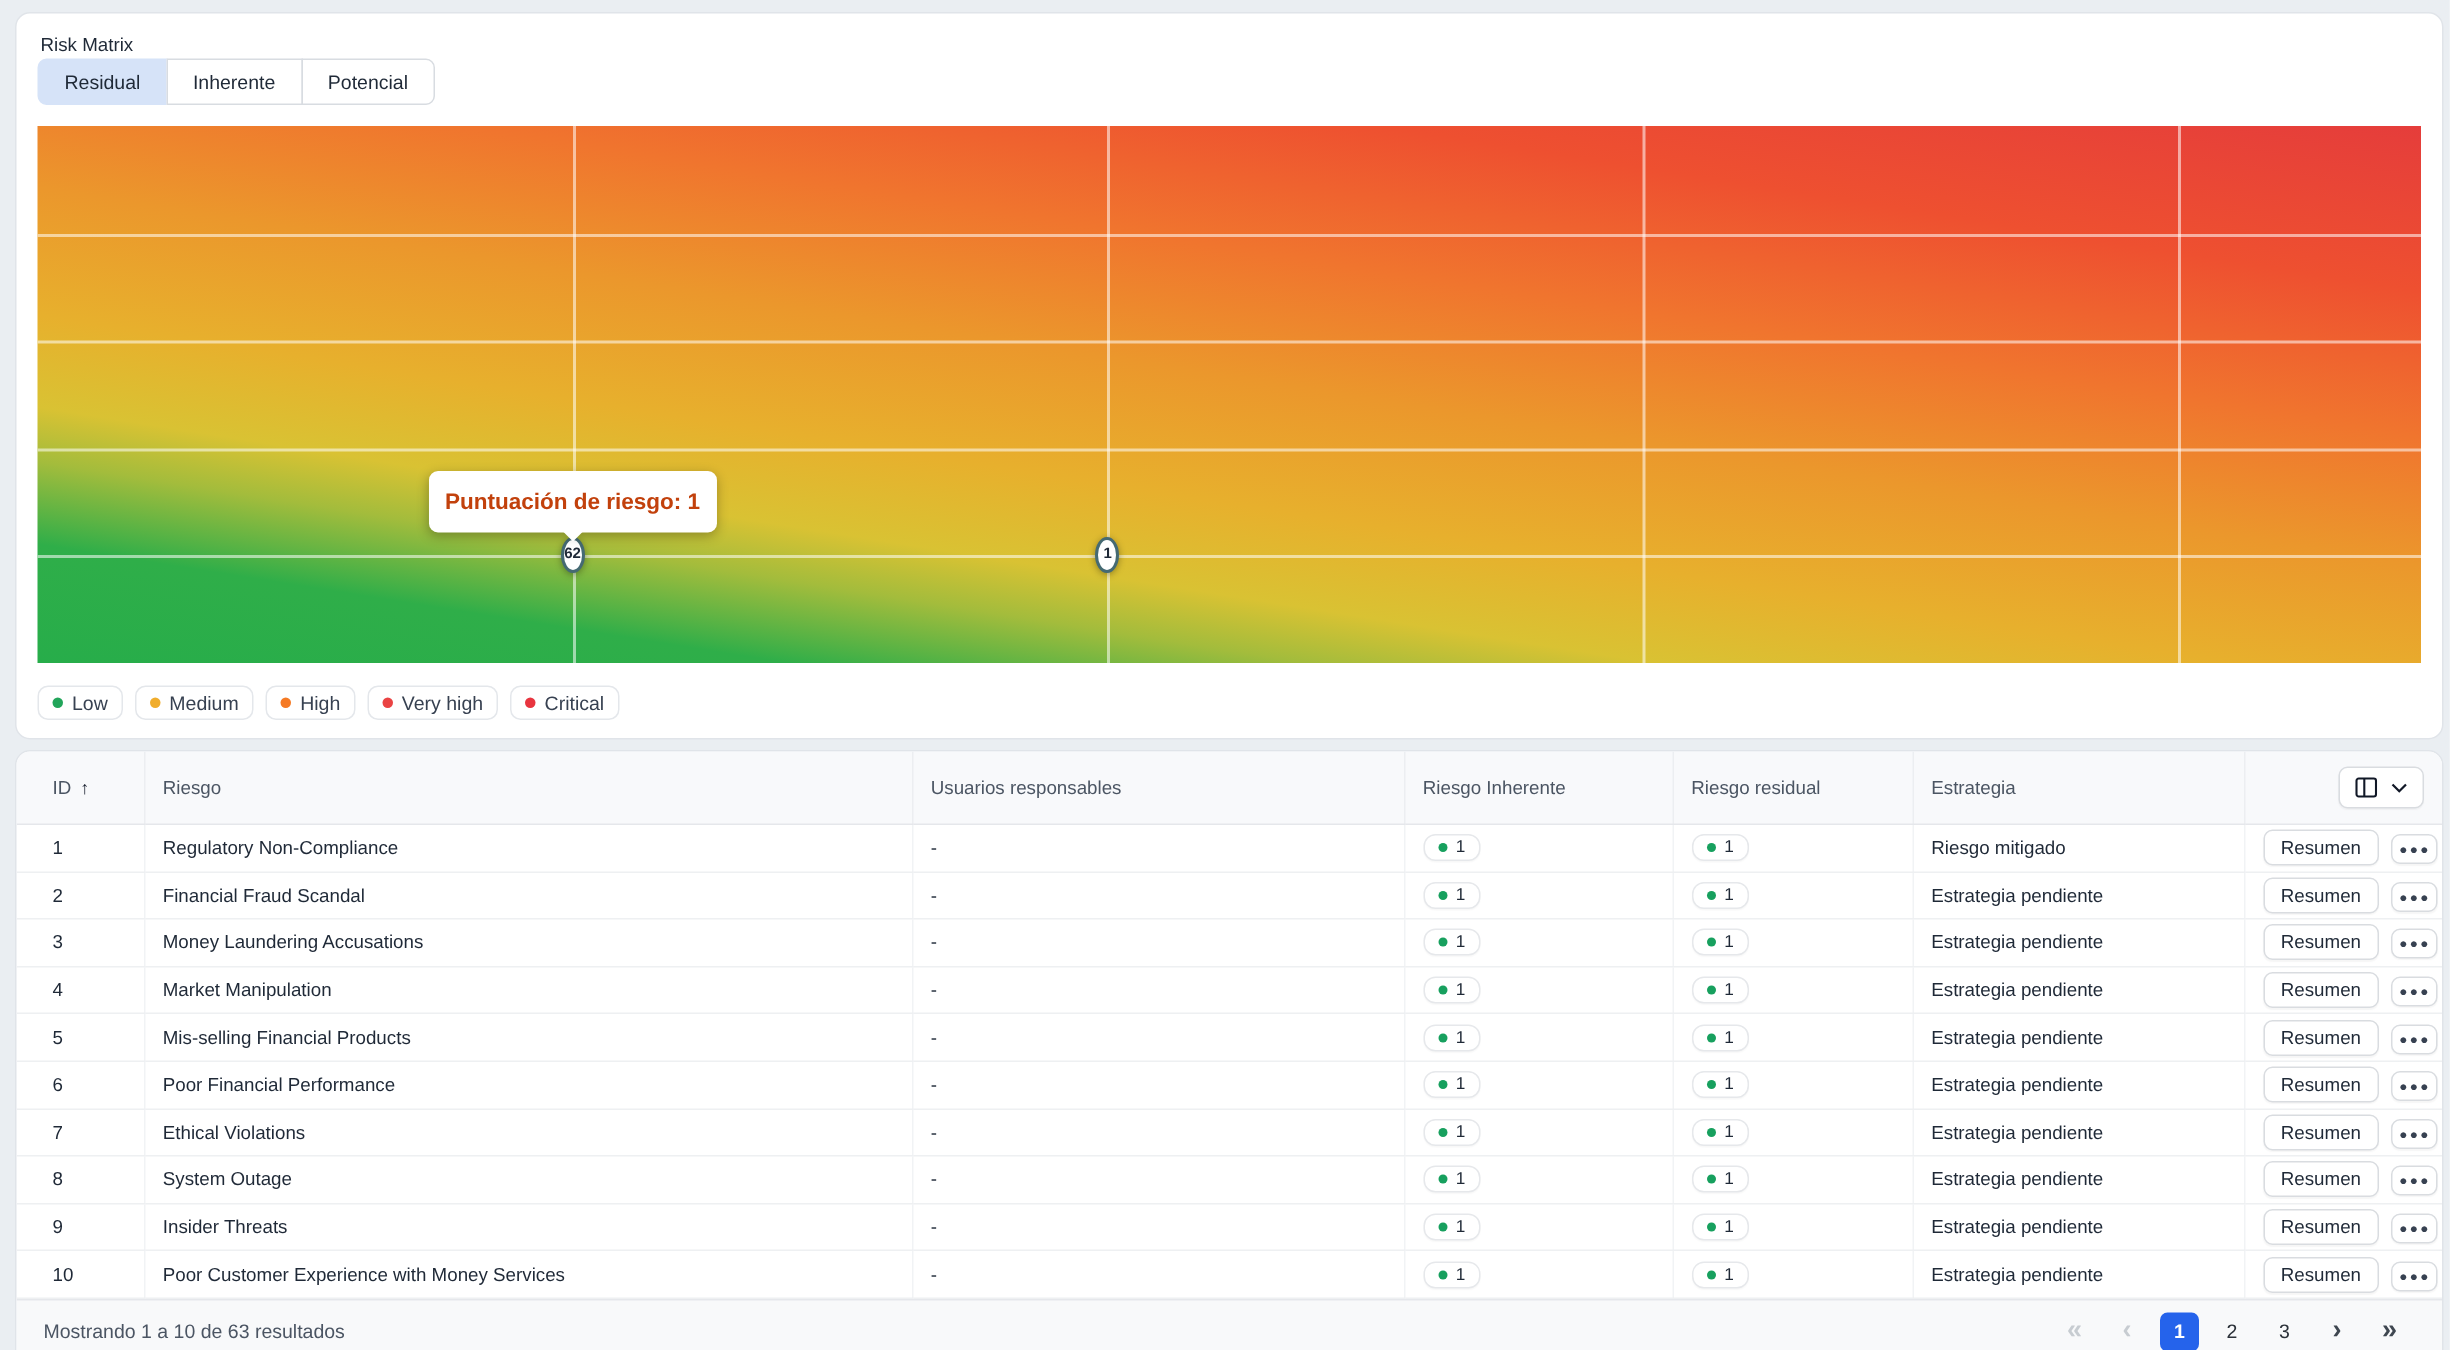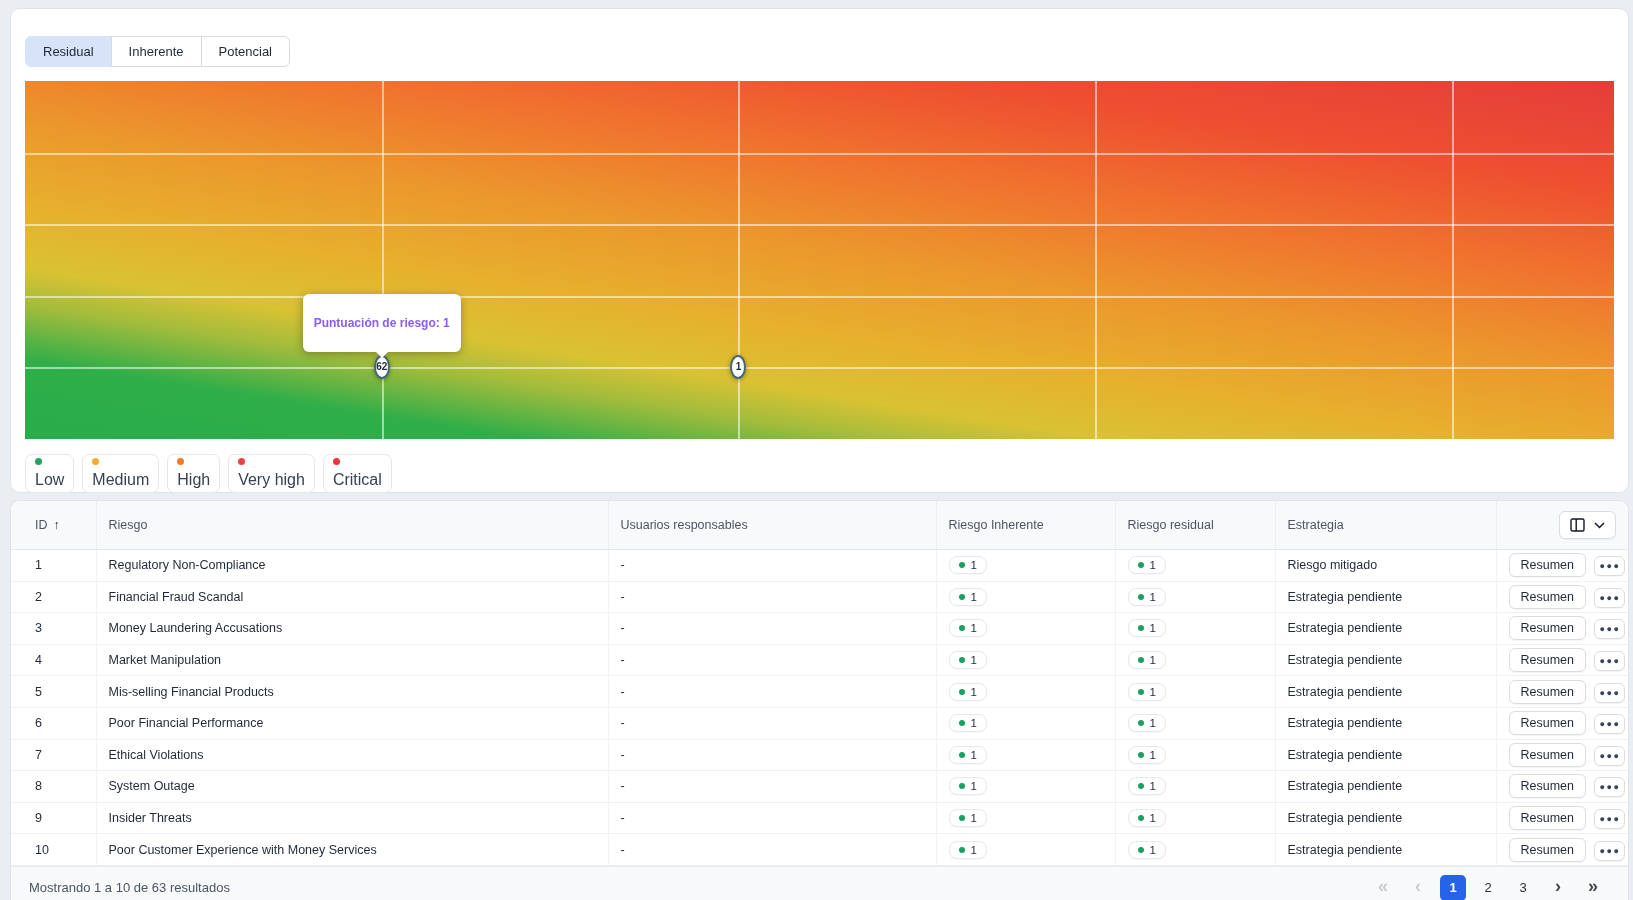--- a/index.html
+++ b/index.html
@@ -5,21 +5,21 @@
   * { margin:0; padding:0; box-sizing:border-box; }
   html,body { width:1633px; height:900px; overflow:hidden;
     font-family:"Liberation Sans", sans-serif; background:#eaeef2; }
   .page { padding:8px 4px 0 10px; }
 
   
   .card { background:#fff; border:1px solid #e0e4e9; border-radius:10px; }
   .card-matrix { padding:14px; height:485px; position:relative; }
   .card-title { font-size:12.5px; color:#1f2937; padding-left:2px; }
 
-  .tabs { display:inline-flex; margin-top:13px;justify-content:space-between; }
+  .tabs { display:inline-flex; margin-top:2px;justify-content:space-between; }
   .tab { padding:7px 17px; font-size:13px; font-weight:500; color:#1f2937;
     background:#fff; border:1px solid #d8dce1; margin-left:-1px; cursor:default; }
   .tab:first-child { border-radius:6px 0 0 6px; margin-left:0; }
   .tab:last-child { border-radius:0 6px 6px 0; }
   .tab.active { background:#d6e3f8; border-color:#d6e3f8; }
 
   .matrix { position:relative; margin-top:14px; height:358px; overflow:hidden;
     background:linear-gradient(9deg,
       #27ad4a 0%, #2fae49 13%, #a3bc3c 22%, #d9c233 28%,
       #e7b02d 38%, #eb972c 52%, #f0752e 66%, #ee5030 82%, #e53d3b 100%); }
@@ -30,30 +30,30 @@
   .h1{top:20%} .h2{top:40%} .h3{top:60%} .h4{top:79.8%}
 
   .marker { position:absolute; width:16px; height:24px; border-radius:50%;
     background:#fff; border:2px solid #456a73; transform:translate(-50%,-50%);
     display:flex; align-items:center; justify-content:center;
     font-size:10px; font-weight:700; color:#1f2937;
     box-shadow:0 1px 5px rgba(0,0,0,.35); z-index:2; }
 
   .matrix-tooltip { position:absolute; left:22.45%; top:calc(79.8% - 15px);
     transform:translate(-50%,-100%); background:#fff; border-radius:6px;
-    padding:22px 11px; font-size:12px; font-weight:600; color:#8b5cf6;
+    padding:12px 11px; font-size:15px; font-weight:600; color:#c2410c;
     white-space:nowrap; box-shadow:0 2px 8px rgba(0,0,0,.28); z-index:3; }
   .matrix-tooltip::after { content:""; position:absolute; left:50%; bottom:-6px;
     transform:translateX(-50%); border-left:7px solid transparent;
     border-right:7px solid transparent; border-top:7px solid #fff; }
 
   .legend { display:flex; gap:8px; margin-top:15px; }
-  .legend-item { display:inline-flex; gap:6px;
+  .legend-item { display:inline-flex; align-items:center; gap:6px;
     border:1px solid #e4e7eb; border-radius:7px; padding:3px 9px;
-    font-size:16px; color:#374151; background:#fff;flex-direction:column; }
+    font-size:13px; color:#374151; background:#fff; }
   .legend-dot { width:7px; height:7px; border-radius:50%; }
 
   
   .card-table { margin-top:7px; overflow:hidden; }
   table { width:100%; border-collapse:collapse; table-layout:fixed; }
   col.c-id{width:85px} col.c-riesgo{width:512px} col.c-usuarios{width:328px}
   col.c-inh{width:179px} col.c-res{width:160px} col.c-estr{width:221px}
   thead th { background:#f8f9fb; font-size:12.5px; font-weight:400; color:#4b5563;
     text-align:left; padding:10px 12px; border-bottom:1px solid #e5e7eb;
     border-right:1px solid #eceef1; height:36px; }
@@ -93,20 +93,21 @@
   .pg.chev { font-size:18px; font-weight:600; color:#3f4750; padding-bottom:2px; }
   .pg.disabled { color:#c7ccd1; cursor:default; }
   .pg.active { background:#2563eb; color:#fff; font-weight:600; }
 </style>
 </head>
 <body>
 
 <div class="page">
 
   <div class="card card-matrix">
+    <div class="card-title">Risk Matrix</div>
 
     <div class="tabs">
       <button class="tab active">Residual</button>
       <button class="tab">Inherente</button>
       <button class="tab">Potencial</button>
     </div>
 
     <div class="matrix">
       <div class="vline v1"></div>
       <div class="vline v2"></div>

